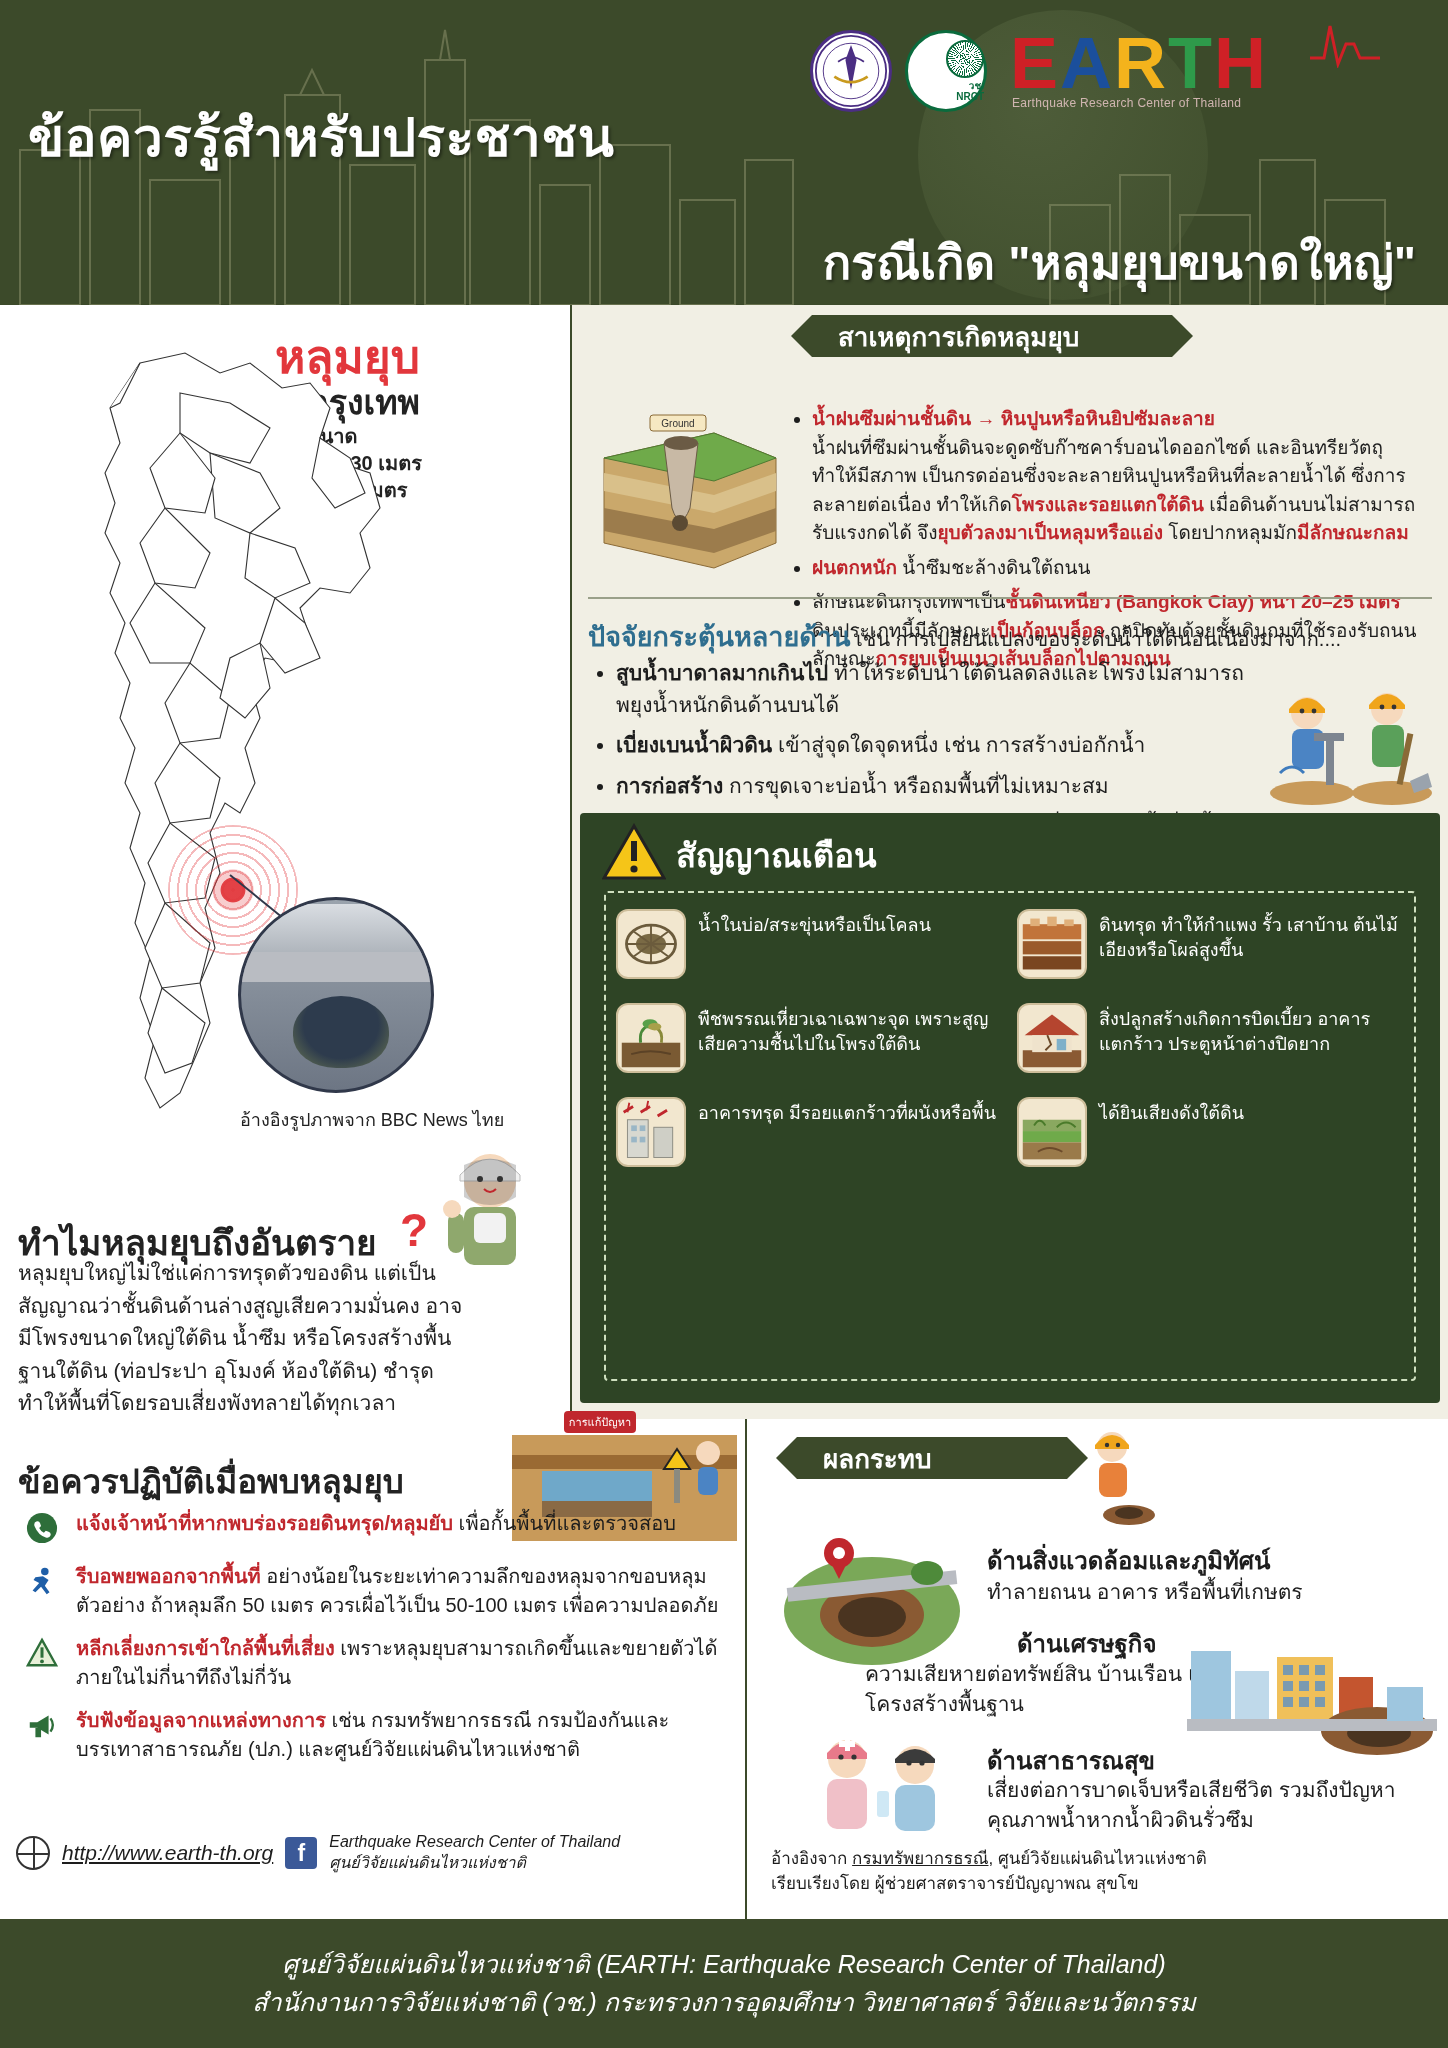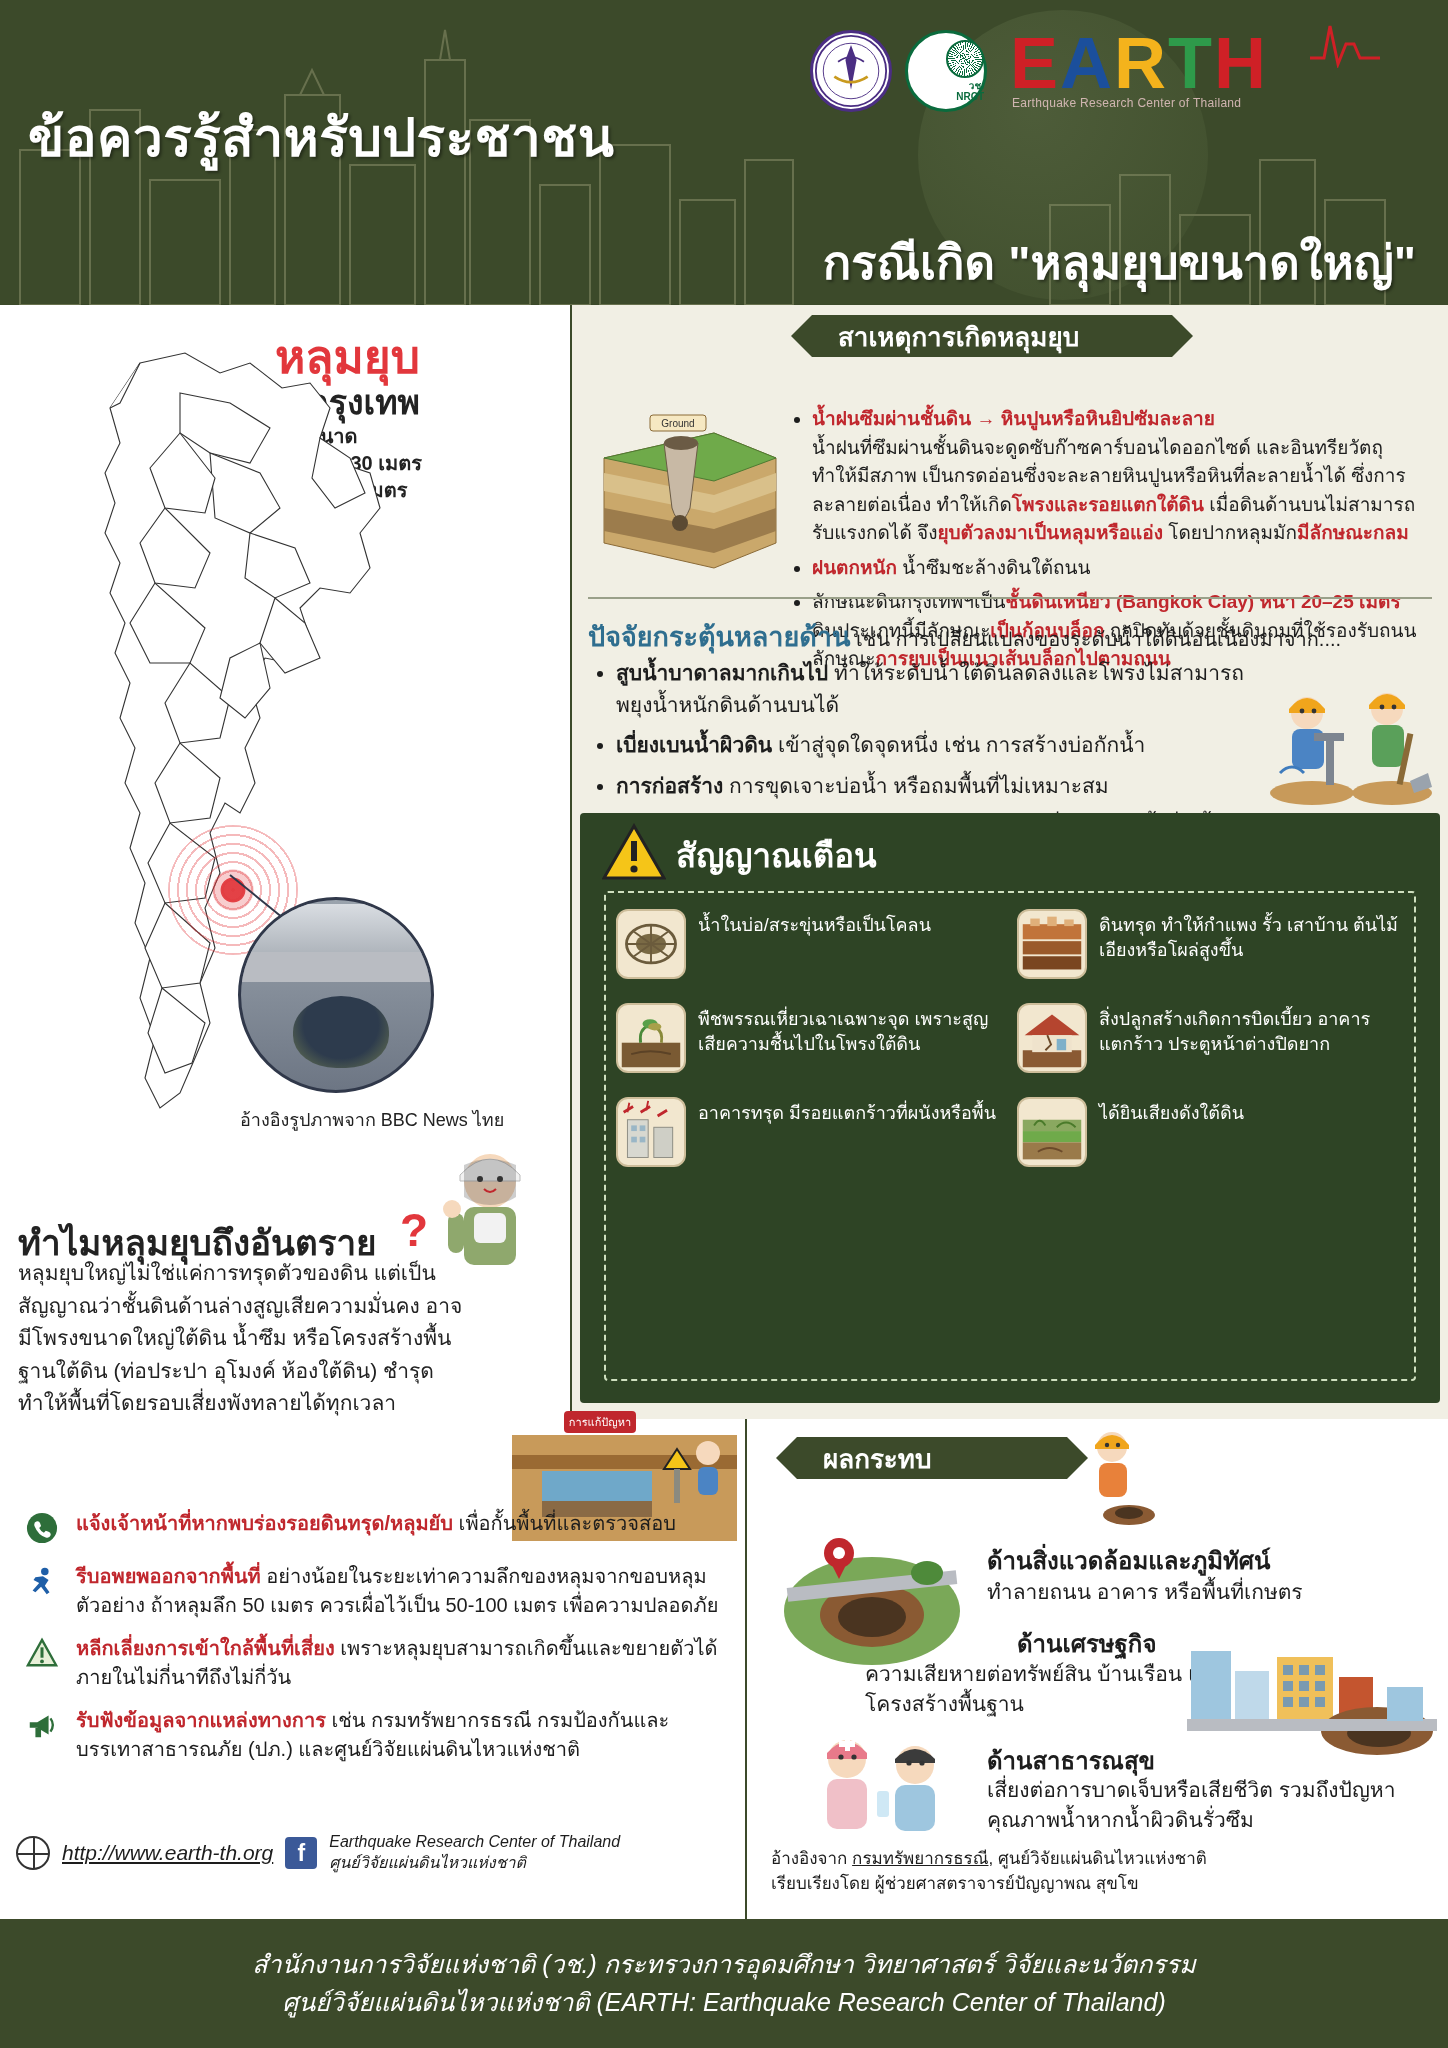--- a/index.html
+++ b/index.html
@@ -547,20 +547,21 @@
           </div>
           <p>ได้ยินเสียงดังใต้ดิน</p>
         </div>
 
       </div>
     </div>
   </div>
 </div>
 
 <div class="bottom-left">
+  <div class="bl-title">ข้อควรปฏิบัติเมื่อพบหลุมยุบ</div>
 
   <svg class="bl-pic" viewBox="0 0 225 132">
     <rect x="0" y="26" width="225" height="106" fill="#c89a5a"></rect>
     <rect x="0" y="46" width="225" height="14" fill="#9a6a33"></rect>
     <rect x="30" y="62" width="110" height="30" fill="#6fa8c9"></rect>
     <rect x="30" y="92" width="110" height="16" fill="#8a6a45"></rect>
     <rect x="52" y="2" width="72" height="22" rx="4" fill="#c0272d"></rect>
     <text x="88" y="17" font-size="11" fill="#fff" text-anchor="middle" font-family="Liberation Sans">การแก้ปัญหา</text>
     <polygon points="152,60 178,60 165,40" fill="#f5c518" stroke="#222" stroke-width="2"></polygon>
     <rect x="162" y="60" width="6" height="34" fill="#8a8a80"></rect>
@@ -695,15 +696,15 @@
   <div class="imp3-t">ด้านสาธารณสุข</div>
   <div class="imp3-b">เสี่ยงต่อการบาดเจ็บหรือเสียชีวิต รวมถึงปัญหาคุณภาพน้ำหากน้ำผิวดินรั่วซึม</div>
 
   <div class="ref">
     <span>อ้างอิงจาก </span><span class="ul">กรมทรัพยากรธรณี</span><span>, ศูนย์วิจัยแผ่นดินไหวแห่งชาติ</span><br>
     <span>เรียบเรียงโดย ผู้ช่วยศาสตราจารย์ปัญญาพณ สุขโข</span>
   </div>
 </div>
 
 <div class="footer">
+  <div>ศูนย์วิจัยแผ่นดินไหวแห่งชาติ (EARTH: Earthquake Research Center of Thailand)</div>
   <div>สำนักงานการวิจัยแห่งชาติ (วช.) กระทรวงการอุดมศึกษา วิทยาศาสตร์ วิจัยและนวัตกรรม</div>
-  <div>ศูนย์วิจัยแผ่นดินไหวแห่งชาติ (EARTH: Earthquake Research Center of Thailand)</div>
 </div>
 
 </body></html>

